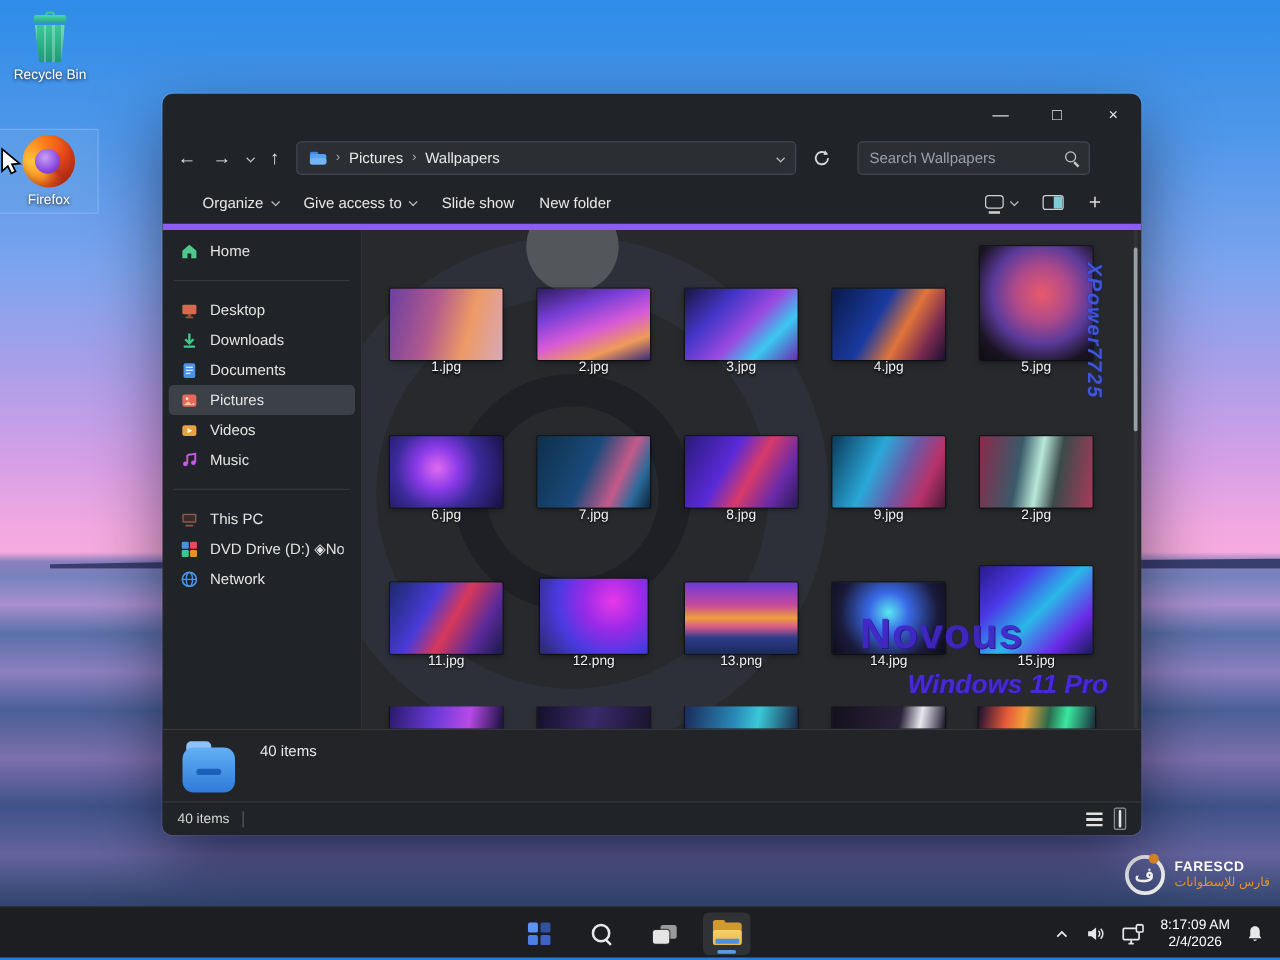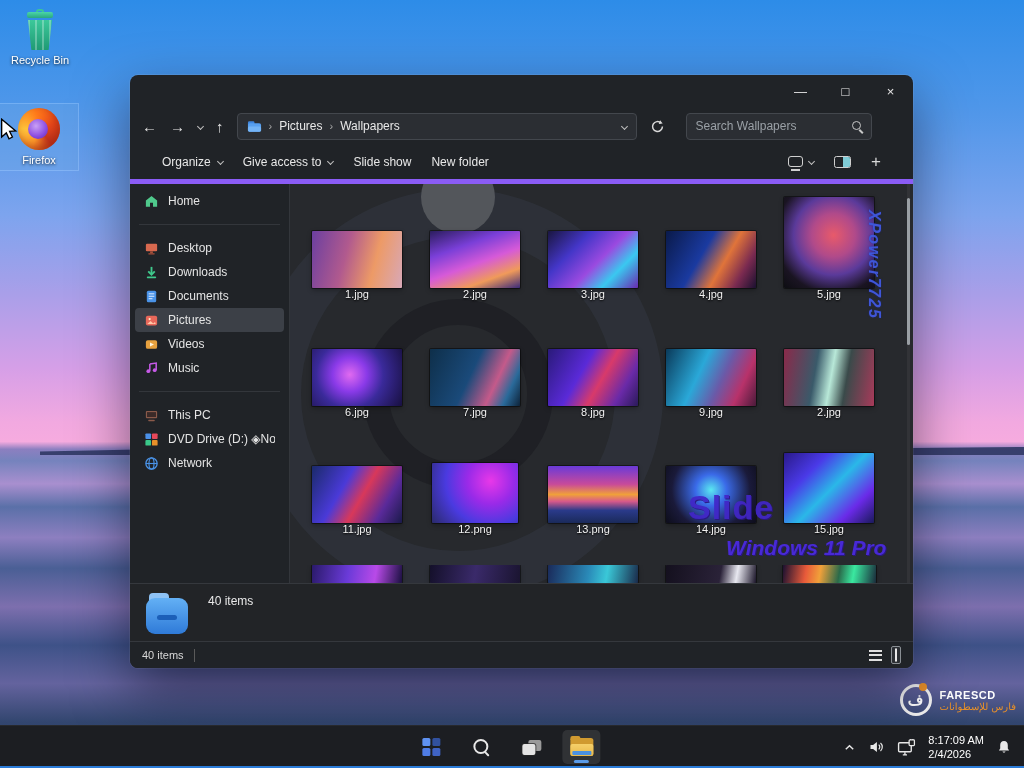--- a/index.html
+++ b/index.html
@@ -133,21 +133,21 @@
   .tv { position:relative; width:19px; height:15px; }
   .tv::before { content:""; position:absolute; right:0; top:0; width:13px; height:11px; border-radius:2px; background:#9a9a9a; }
   .tv::after { content:""; position:absolute; left:0; bottom:0; width:13px; height:11px; border-radius:2px; background:#e4e4e4; box-shadow:0 0 0 1px rgba(40,40,40,.7); }
   .fold { position:relative; width:23px; height:18px; }
   .fold .fback { position:absolute; inset:0; background:#d09a30; border-radius:2.5px; }
   .fold .fback::before { content:""; position:absolute; top:-2.5px; left:0; width:10px; height:4px; background:#d09a30; border-radius:2px 2px 0 0; }
   .fold .ffront { position:absolute; left:0; right:0; bottom:0; height:12px; border-radius:2px;
     background:linear-gradient(180deg,#f6d06a,#e8b84a); }
   .fold .fblue { position:absolute; left:2px; right:2px; bottom:1px; height:4px; border-radius:1px; background:#4a90e0; }
   .tray { position:absolute; right:0; top:0; bottom:0; display:flex; align-items:center; gap:12px; padding:0 12px; }
-  .clock { text-align:left; color:#fff; font-size:11px; line-height:1.3; }
+  .clock { text-align:center; color:#fff; font-size:11px; line-height:1.3; }
   .bottom-line { position:absolute; left:0; right:0; bottom:0; height:2px; background:#2b7cd8; z-index:55; }
 </style>
 </head>
 <body>
 
 <div class="landmass"></div>
 
 <div class="desk-icon" style="left:1px; top:8px;">
   <div class="bin">
     <div class="bin-handle"></div>
@@ -423,21 +423,21 @@
           </div>
           <div class="cell">
             <div class="thumb" style="width: 90px; height: 40px; background: linear-gradient(100deg, rgb(20, 16, 30) 0%, rgb(42, 34, 56) 60%, rgb(232, 232, 240) 78%, rgb(26, 20, 40) 100%);"></div>
           </div>
           <div class="cell">
             <div class="thumb" style="width: 93px; height: 40px; background: linear-gradient(100deg, rgb(26, 16, 48) 0%, rgb(232, 90, 58) 25%, rgb(240, 160, 58) 40%, rgb(42, 106, 74) 60%, rgb(58, 232, 160) 75%, rgb(26, 42, 58) 100%);"></div>
           </div>
         </div>
 
       <div class="wm-vert">XPower7725</div>
-      <div class="wm-os1">Slide</div>
+      <div class="wm-os1">Novous</div>
       <div class="wm-os2">Windows 11 Pro</div>
 
       <div class="scroll-track"></div>
       <div class="scroll-thumb"></div>
     </div>
   </div>
 
   <div class="details">
     <div class="bigfold">
       <div class="tab"></div>

